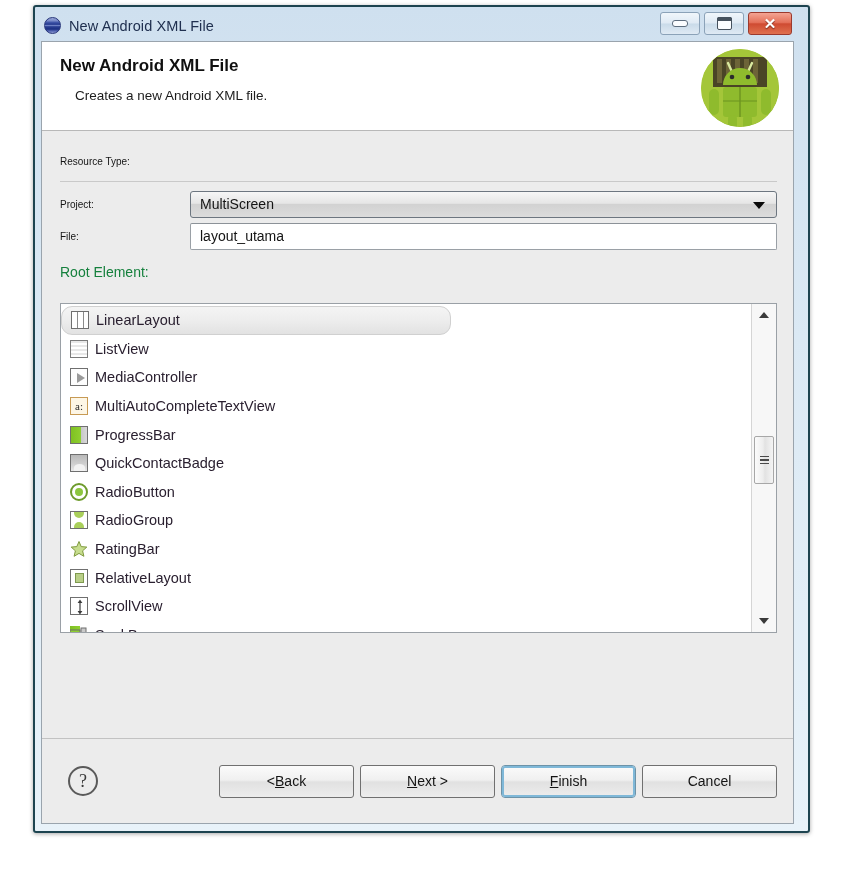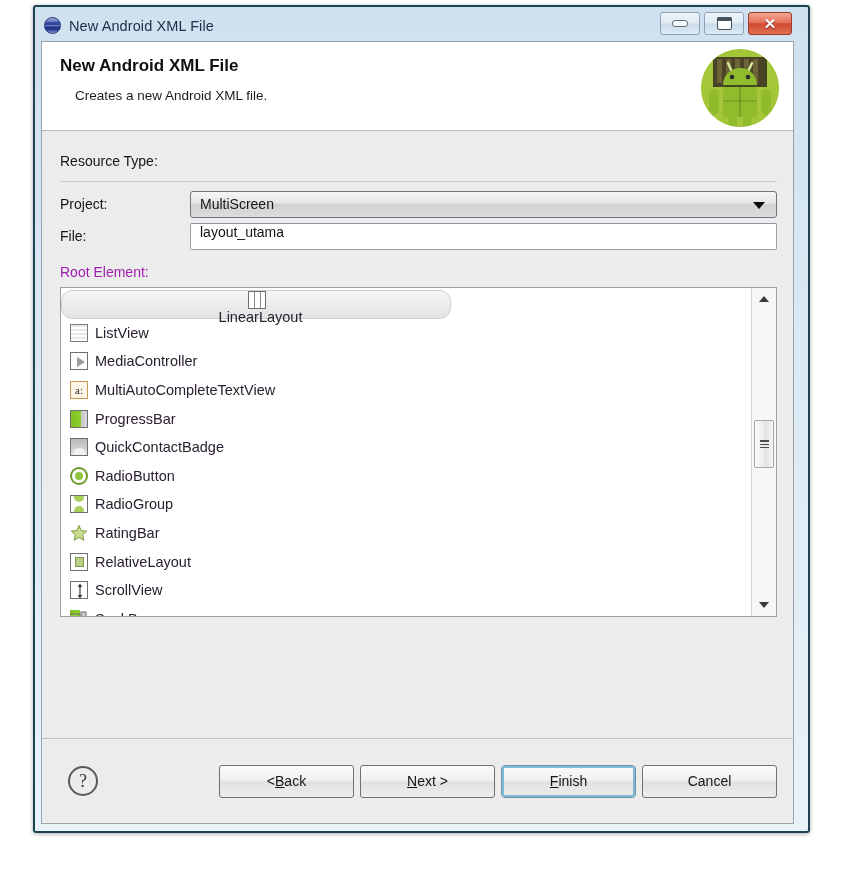--- a/index.html
+++ b/index.html
@@ -171,21 +171,21 @@
     position: relative;
   }
 
   .field-row {
     display: flex;
     align-items: center;
     height: 28px;
     margin-bottom: 4px;
   }
   .field-label {
-    font-size: 14px;
+    font-size: 10px;
     color: #151515;
     width: 130px;
     flex: 0 0 auto;
   }
   .combo {
     flex: 1 1 auto;
     height: 27px;
     box-sizing: border-box;
     border: 1px solid #6d7680;
     border-radius: 3px;
@@ -209,35 +209,35 @@
   }
   .textfield {
     flex: 1 1 auto;
     height: 27px;
     box-sizing: border-box;
     border: 1px solid #9aa0a6;
     border-top-color: #8c9298;
     border-radius: 2px;
     background: #ffffff;
     display: flex;
-    align-items: flex-start;
+    align-items: center;
     padding-left: 9px;
     font-size: 14px;
     color: #141414;
   }
   .hr-sep {
     height: 1px;
     background: #c9c9c9;
     margin: 6px 0 8px 0;
   }
 
   #root-element-label {
     font-size: 14px;
-    color: #a21caf;
-    margin: 14px 0 7px 0;
+    color: #15803d;
+    margin: 14px 0 23px 0;
   }
 
   
   #root-element-list {
     position: relative;
     height: 330px;
     border: 1px solid #9aa0a6;
     background: #ffffff;
     box-sizing: border-box;
     overflow: hidden;
@@ -255,21 +255,20 @@
     height: 28.6px;
     padding-left: 9px;
     position: relative;
   }
   .list-item.selected {
     background: linear-gradient(to bottom, #f4f4f4 0%, #ededed 50%, #e2e2e2 100%);
     border: 1px solid #d0d0d0;
     box-sizing: border-box;
     width: 390px;
     border-radius: 11px;
-    flex-direction: column;
   }
   .li-icon {
     width: 18px; height: 18px;
     flex: 0 0 auto;
     margin-right: 7px;
     position: relative;
     box-sizing: border-box;
   }
   .li-label {
     font-size: 14.5px;

